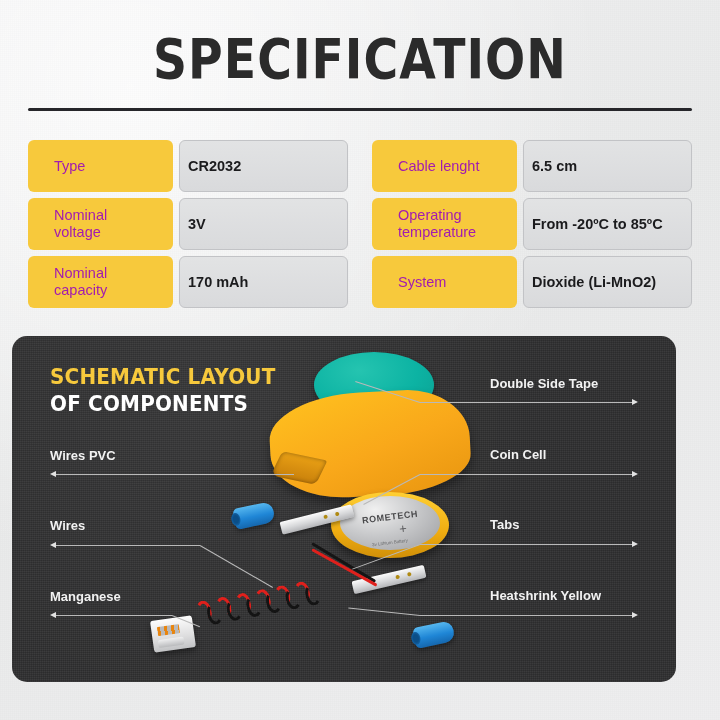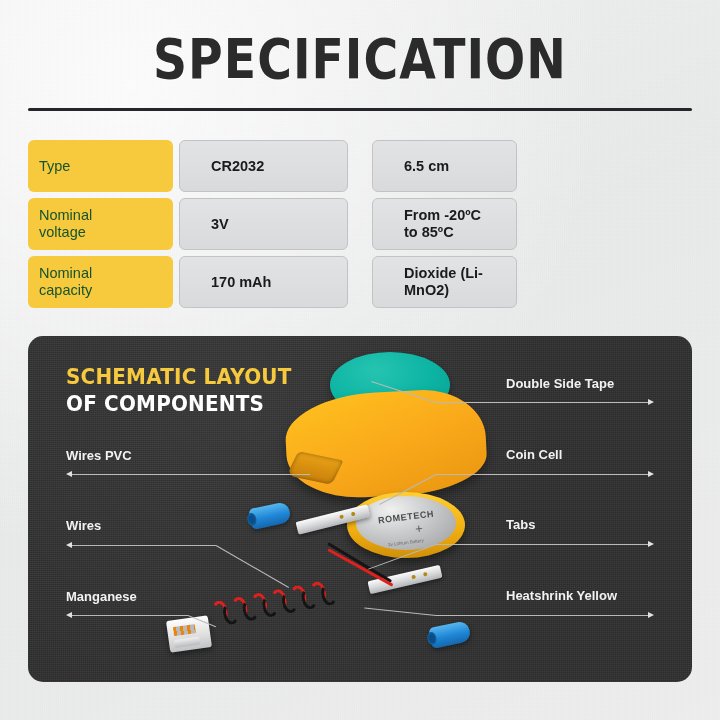--- a/index.html
+++ b/index.html
@@ -76,39 +76,39 @@
   .spec-key, .spec-val {
     height: 52px;
     display: flex;
     align-items: center;
     border-radius: 6px;
     box-sizing: border-box;
     font-size: 14.5px;
   }
   .spec-key {
     background: #f7c93c;
-    color: #14532d;
-    padding: 0 11px;
+    color: #a21caf;
+    padding: 0 26px;
     font-weight: 400;
     line-height: 17px;
   }
   .spec-val {
     background: linear-gradient(180deg, #e2e3e4 0%, #d9dadc 100%);
     border: 1px solid #c2c3c6;
     color: #1b1b1d;
-    padding: 0 31px;
+    padding: 0 8px;
     font-weight: 700;
     line-height: 17px;
   }
   .spec-val span, .spec-key span { display: block; }
 
   
   .panel {
     position: absolute;
-    left: 28px;
+    left: 12px;
     top: 336px;
     width: 664px;
     height: 346px;
     border-radius: 15px;
     background: #303031;
     overflow: hidden;
   }
   .panel::before {
     content: "";
     position: absolute;
@@ -285,56 +285,68 @@
     <div class="spec-row">
       <div class="spec-key">
         <span>Type</span>
       </div>
       <div class="spec-val">
         <span>CR2032</span>
       </div>
     </div>
 
     <div class="spec-row">
+      <div class="spec-key">
+        <span>Cable lenght</span>
+      </div>
       <div class="spec-val">
         <span>6.5 cm</span>
       </div>
     </div>
 
     <div class="spec-row">
       <div class="spec-key">
         <div>
           <span>Nominal</span>
           <span>voltage</span>
         </div>
       </div>
       <div class="spec-val">
         <span>3V</span>
       </div>
     </div>
 
     <div class="spec-row">
+      <div class="spec-key">
+        <div>
+          <span>Operating</span>
+          <span>temperature</span>
+        </div>
+      </div>
       <div class="spec-val">
         <span>From -20ºC to 85ºC</span>
       </div>
     </div>
 
     <div class="spec-row">
       <div class="spec-key">
         <div>
           <span>Nominal</span>
           <span>capacity</span>
         </div>
       </div>
       <div class="spec-val">
         <span>170 mAh</span>
       </div>
     </div>
 
     <div class="spec-row">
+      <div class="spec-key">
+        <span>System</span>
+      </div>
       <div class="spec-val">
         <div>
           <span>Dioxide (Li-MnO2)</span>
         </div>
       </div>
     </div>
 
   </div>
 
   <div class="panel">

